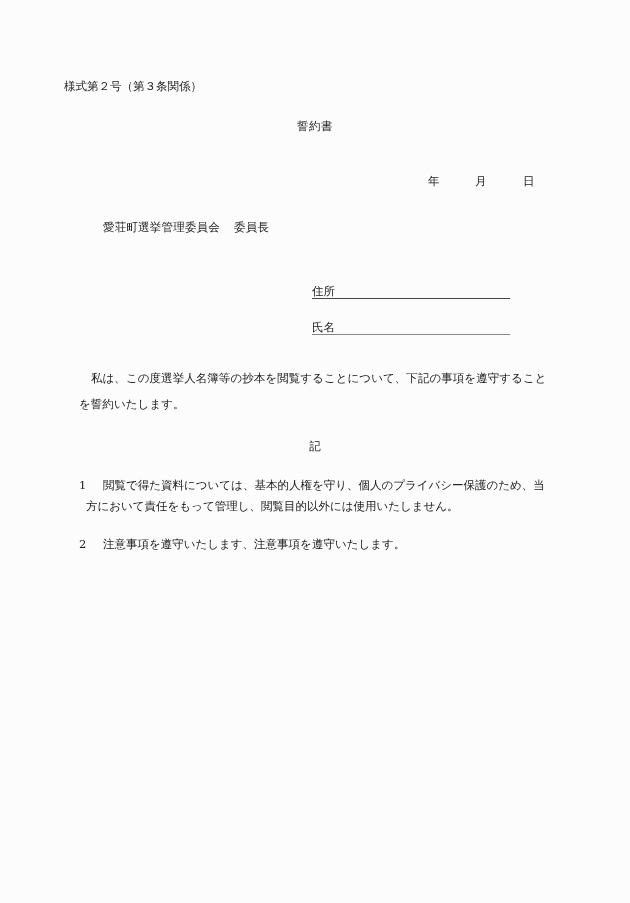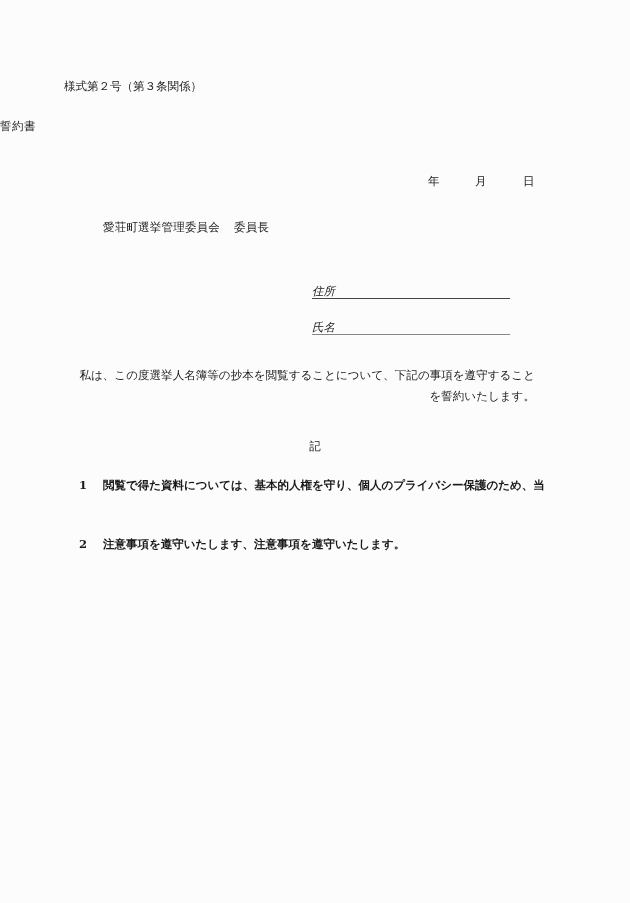--- a/index.html
+++ b/index.html
@@ -13,61 +13,60 @@
       position: relative;
       overflow: hidden;
       font-family: "DejaVu Serif", "Liberation Serif", serif;
       color: #1a1a1a;
       font-size: 11.5px;
       line-height: 1;
     }
     .abs { position: absolute; white-space: nowrap; }
 
     .form-number { left: 64px; top: 81px; }
-    .doc-title { left: 0; width: 630px; top: 121px; text-align: left; letter-spacing: 0.5px; }
+    .doc-title { left: 0; width: 630px; top: 121px; text-align: center; letter-spacing: 0.5px; }
 
     .date-row { left: 428px; top: 176px; }
     .date-row span { display: inline-block; }
     .date-year { width: 47px; }
     .date-month { width: 48px; }
 
     .addressee { left: 103px; top: 222px; letter-spacing: 0.2px; }
     .addressee .gap { display: inline-block; width: 14px; }
 
     .sig-field {
       left: 312px;
       width: 198px;
       height: 16px;
       border-bottom: 1px solid #444;
       box-sizing: border-box;
     }
     .sig-field.address { top: 283px; }
     .sig-field.name { top: 319px; border-bottom-color: #888; }
-    .sig-label { position: absolute; left: 0; bottom: 1px; font-style: italic; }
+    .sig-label { position: absolute; left: 0; bottom: 1px; }
 
     .body-para {
-      left: 67px;
+      left: 79px;
       top: 365px;
       width: 468px;
       white-space: normal;
-      line-height: 21px;
+      line-height: 26px;
       text-indent: 12px;
       letter-spacing: 0.05px;
-      text-align: right;
     }
 
     .ki { left: 0; width: 630px; top: 441px; text-align: center; }
 
     .item {
       left: 79px;
       width: 468px;
       white-space: normal;
       line-height: 21px;
     }
-    .item .item-line { display: block; white-space: nowrap; font-weight: bold; }
+    .item .item-line { display: block; white-space: nowrap; }
     .item .num { display: inline-block; width: 24px; }
     .item .indent { display: inline-block; width: 7px; }
     .item-1 { top: 475px; }
     .item-2 { top: 534px; }
   </style>
 </head>
 <body>
 
 <div>
 
@@ -90,19 +89,20 @@
   <div class="abs sig-field name">
     <span class="sig-label">氏名</span>
   </div>
 
   <div class="abs body-para">私は、この度選挙人名簿等の抄本を閲覧することについて、下記の事項を遵守することを誓約いたします。</div>
 
   <div class="abs ki">記</div>
 
   <div class="abs item item-1">
     <span class="item-line"><span class="num">1</span><span>閲覧で得た資料については、基本的人権を守り、個人のプライバシー保護のため、当</span></span>
+    <span class="item-line"><span class="indent"></span><span>方において責任をもって管理し、閲覧目的以外には使用いたしません。</span></span>
   </div>
 
   <div class="abs item item-2">
     <span class="item-line"><span class="num">2</span><span>注意事項を遵守いたします、注意事項を遵守いたします。</span></span>
   </div>
 
 </div>
 
 </body></html>

